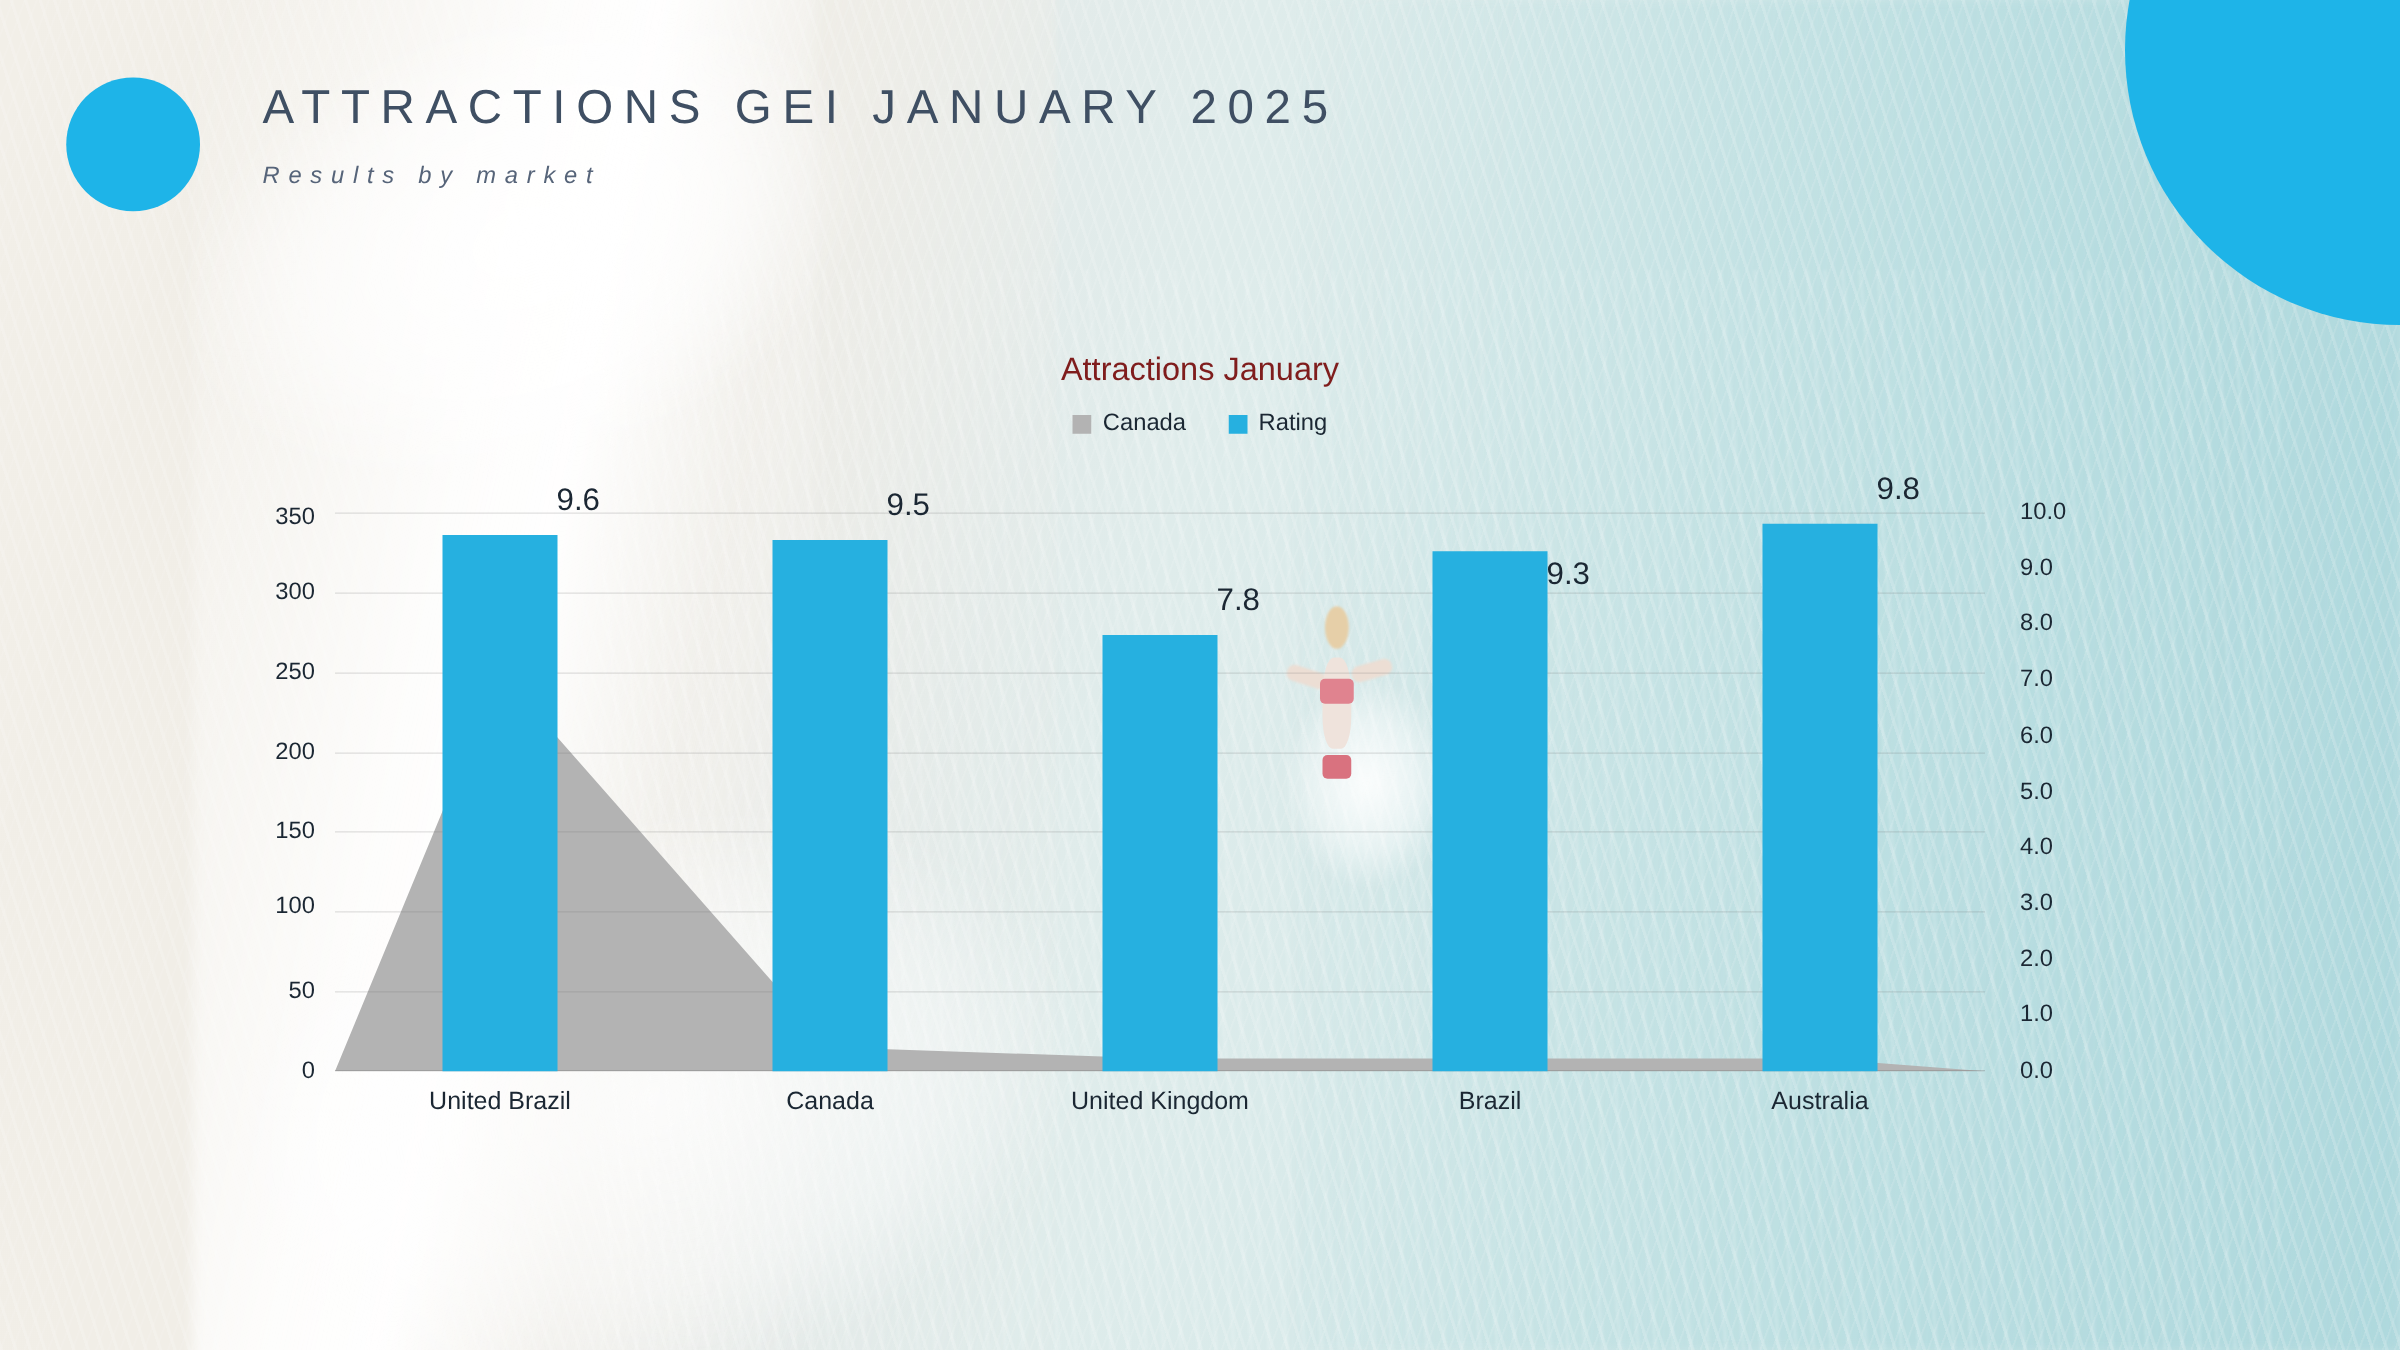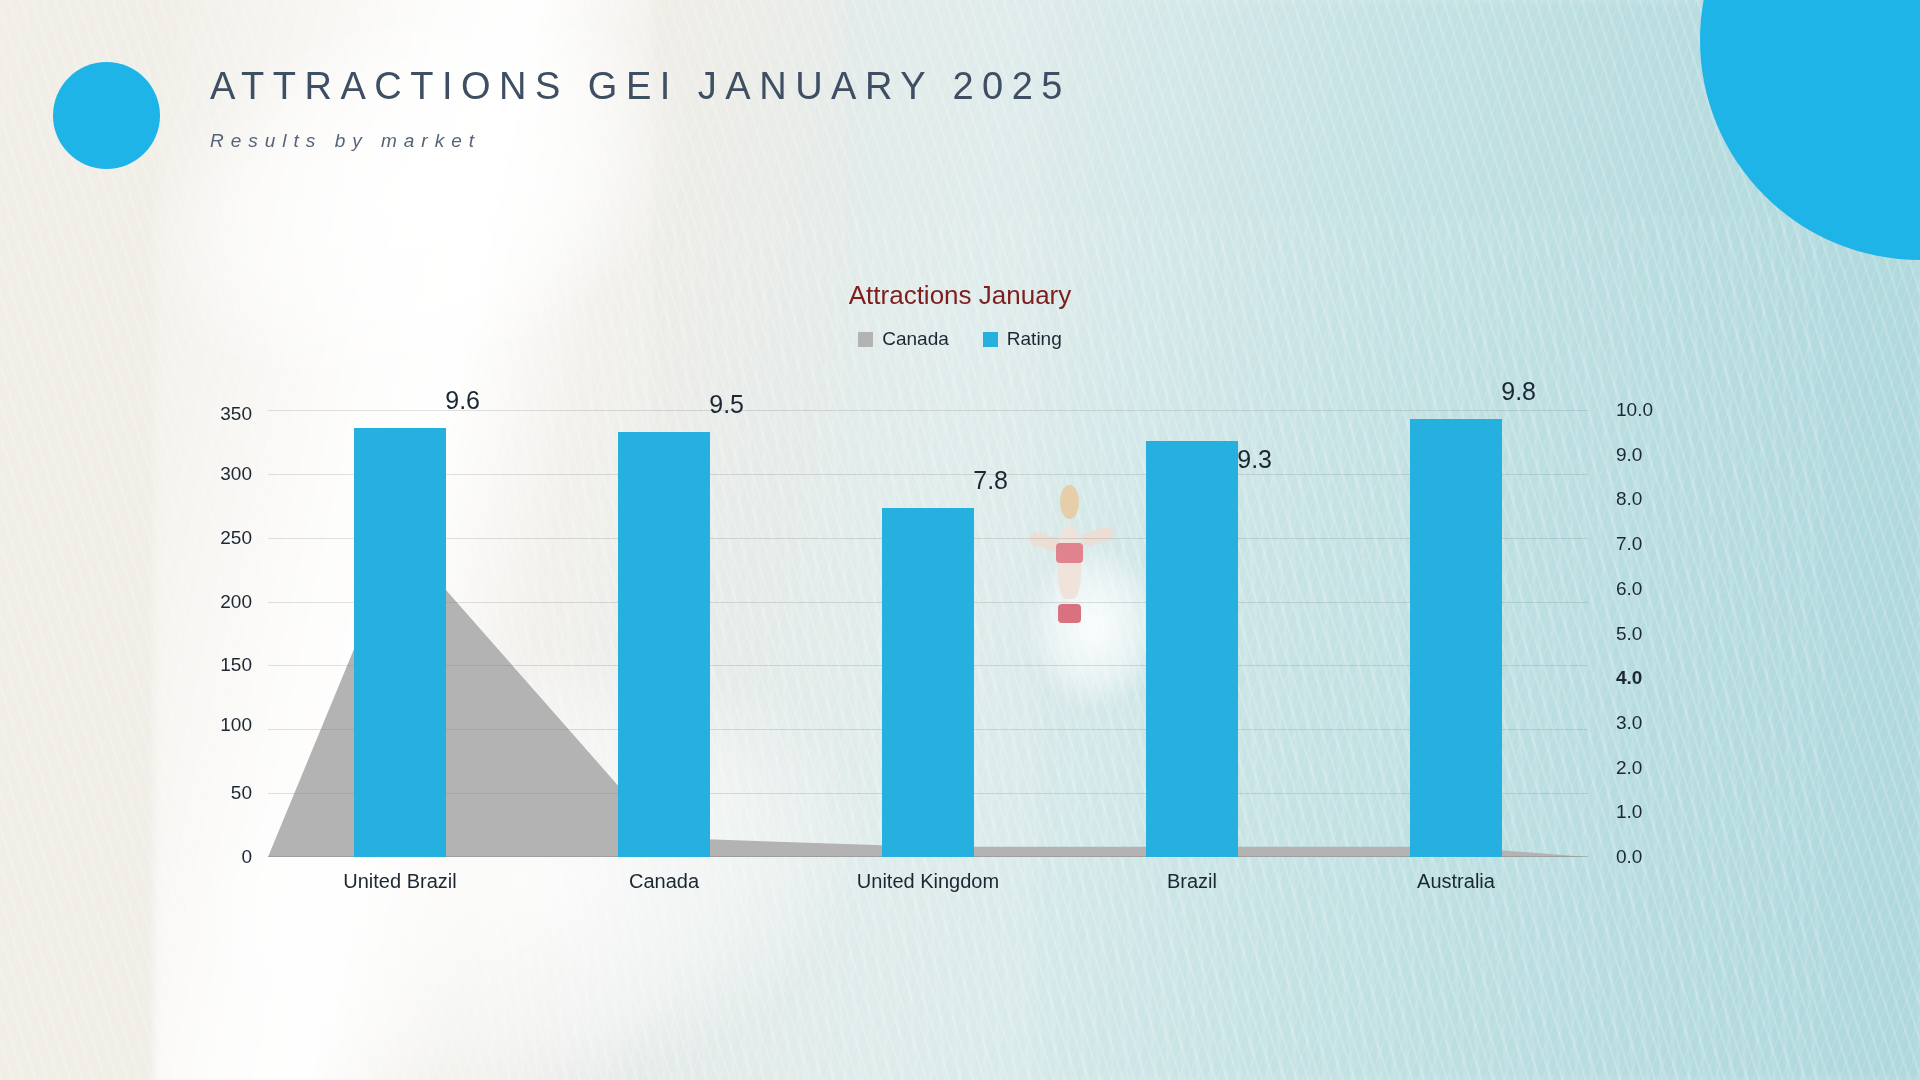--- a/index.html
+++ b/index.html
@@ -140,21 +140,21 @@
         <div class="axis-left" style="top: 315px;">100</div>
         <div class="gridline" style="top: 383.143px;"></div>
         <div class="axis-left" style="top: 383.143px;">50</div>
         <div class="axis-left" style="top: 447px;">0</div>
         <div class="axis-right" style="top: 0px;">10.0</div>
         <div class="axis-right" style="top: 44.7px;">9.0</div>
         <div class="axis-right" style="top: 89.4px;">8.0</div>
         <div class="axis-right" style="top: 134.1px;">7.0</div>
         <div class="axis-right" style="top: 178.8px;">6.0</div>
         <div class="axis-right" style="top: 223.5px;">5.0</div>
-        <div class="axis-right" style="top: 268.2px; font-weight: bold;">4.0</div>
+        <div class="axis-right" style="top: 268.2px;">4.0</div>
         <div class="axis-right" style="top: 312.9px;">3.0</div>
         <div class="axis-right" style="top: 357.6px;">2.0</div>
         <div class="axis-right" style="top: 402.3px;">1.0</div>
         <div class="axis-right" style="top: 447px;">0.0</div>
         <div class="bar" style="left: 86px; width: 92px; height: 429.12px; background: rgb(38, 176, 224);"></div>
         <div class="bar-label" style="left: 52px; width: 160px; top: -24.12px;">9.6</div>
         <div class="cat-label" style="left: 2px; width: 260px;">United Brazil</div>
         <div class="bar" style="left: 350px; width: 92px; height: 424.65px; background: rgb(38, 176, 224);"></div>
         <div class="bar-label" style="left: 316px; width: 160px; top: -19.65px;">9.5</div>
         <div class="cat-label" style="left: 266px; width: 260px;">Canada</div>

